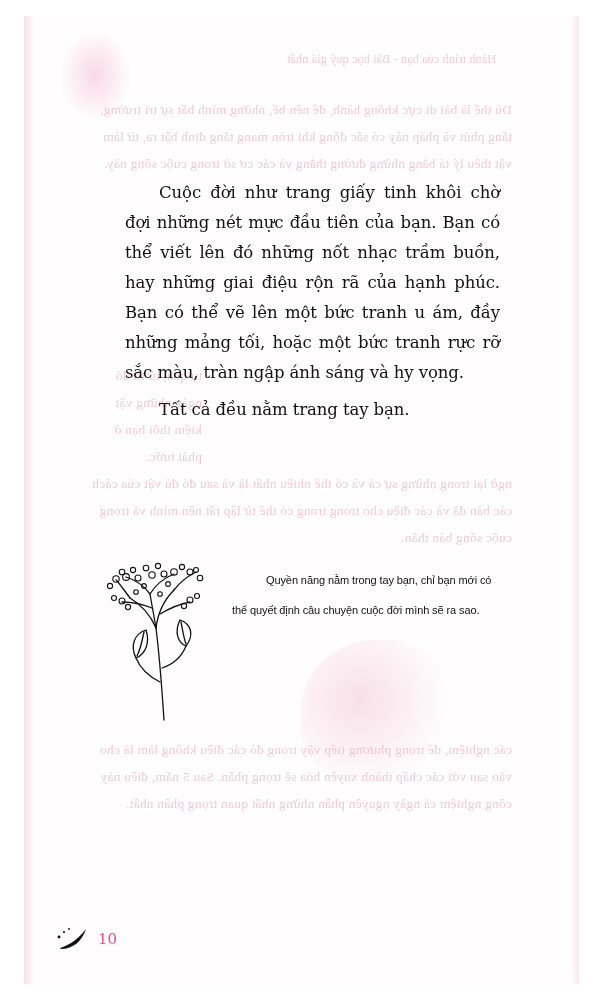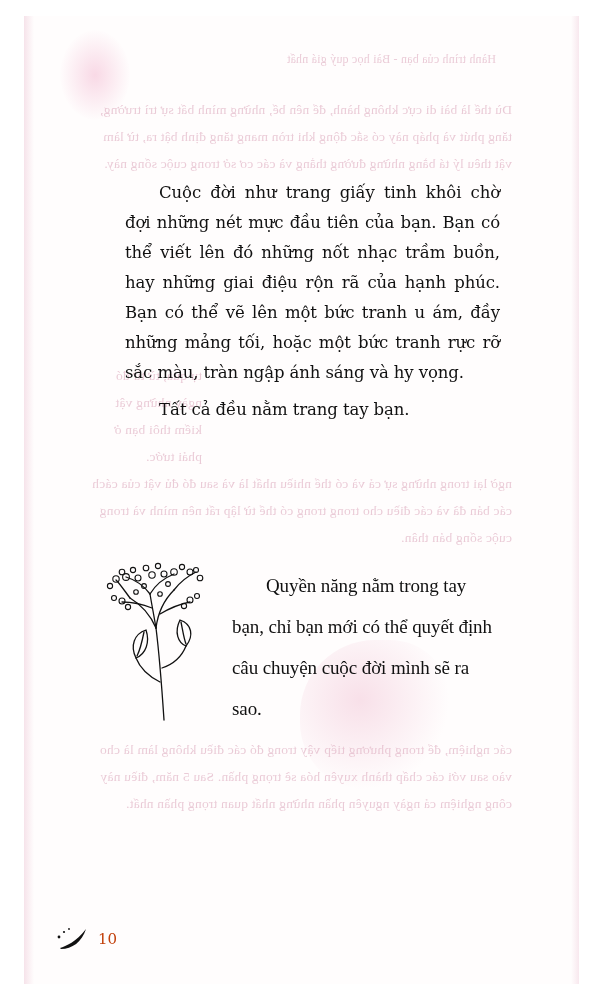--- a/index.html
+++ b/index.html
@@ -126,23 +126,23 @@
     text-align: left;
   }
 
   
   .wrap-block {
     position: absolute;
     left: 232px;
     top: 565px;
     width: 268px;
     color: #111111;
-    font-family: Liberation Serif, serif;
-    font-size: 19px;
-    line-height: 41px;
+    font-family: Liberation Sans, sans-serif;
+    font-size: 11px;
+    line-height: 30px;
     text-align: justify;
     letter-spacing: -0.1px;
   }
   .wrap-block p {
     margin: 0;
     text-indent: 34px;
   }
   .wrap-block p.last {
     text-align: left;
   }
@@ -165,21 +165,21 @@
     align-items: center;
     gap: 8px;
   }
   .ornament {
     width: 34px;
     height: 26px;
   }
   .page-number {
     font-family: "DejaVu Serif", serif;
     font-size: 15px;
-    color: #c2410c;
+    color: #ec4899;
   }
 </style>
 </head>
 <body>
 
 <div class="page"></div>
 <div class="page-edge-left"></div>
 <div class="page-edge-right"></div>
 
 <div class="bleed-blob2"></div>

